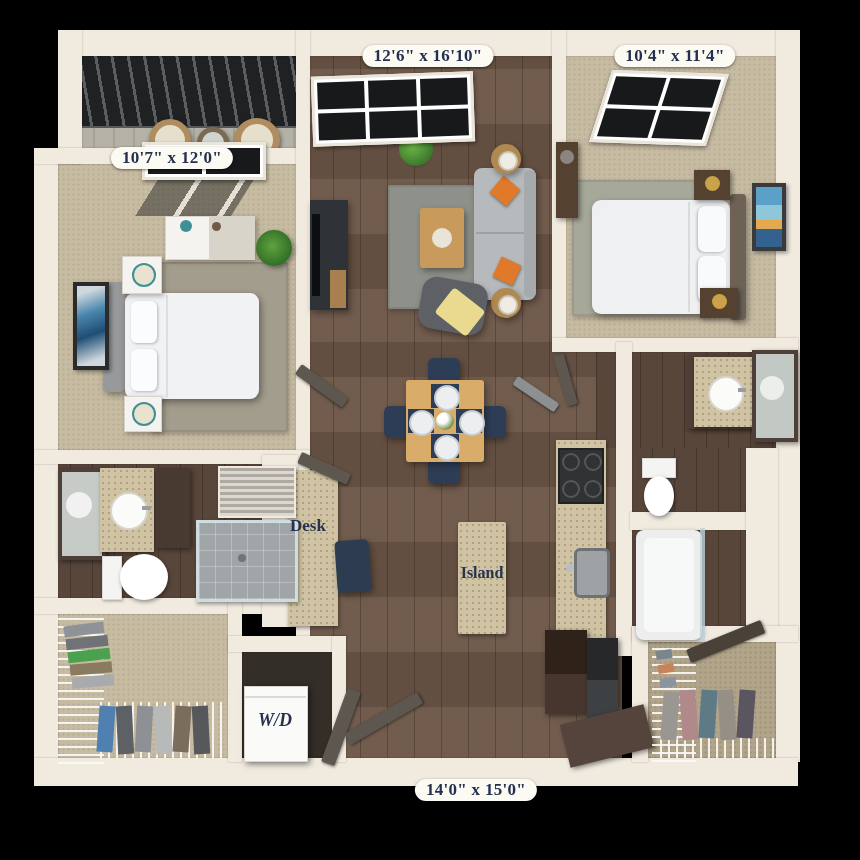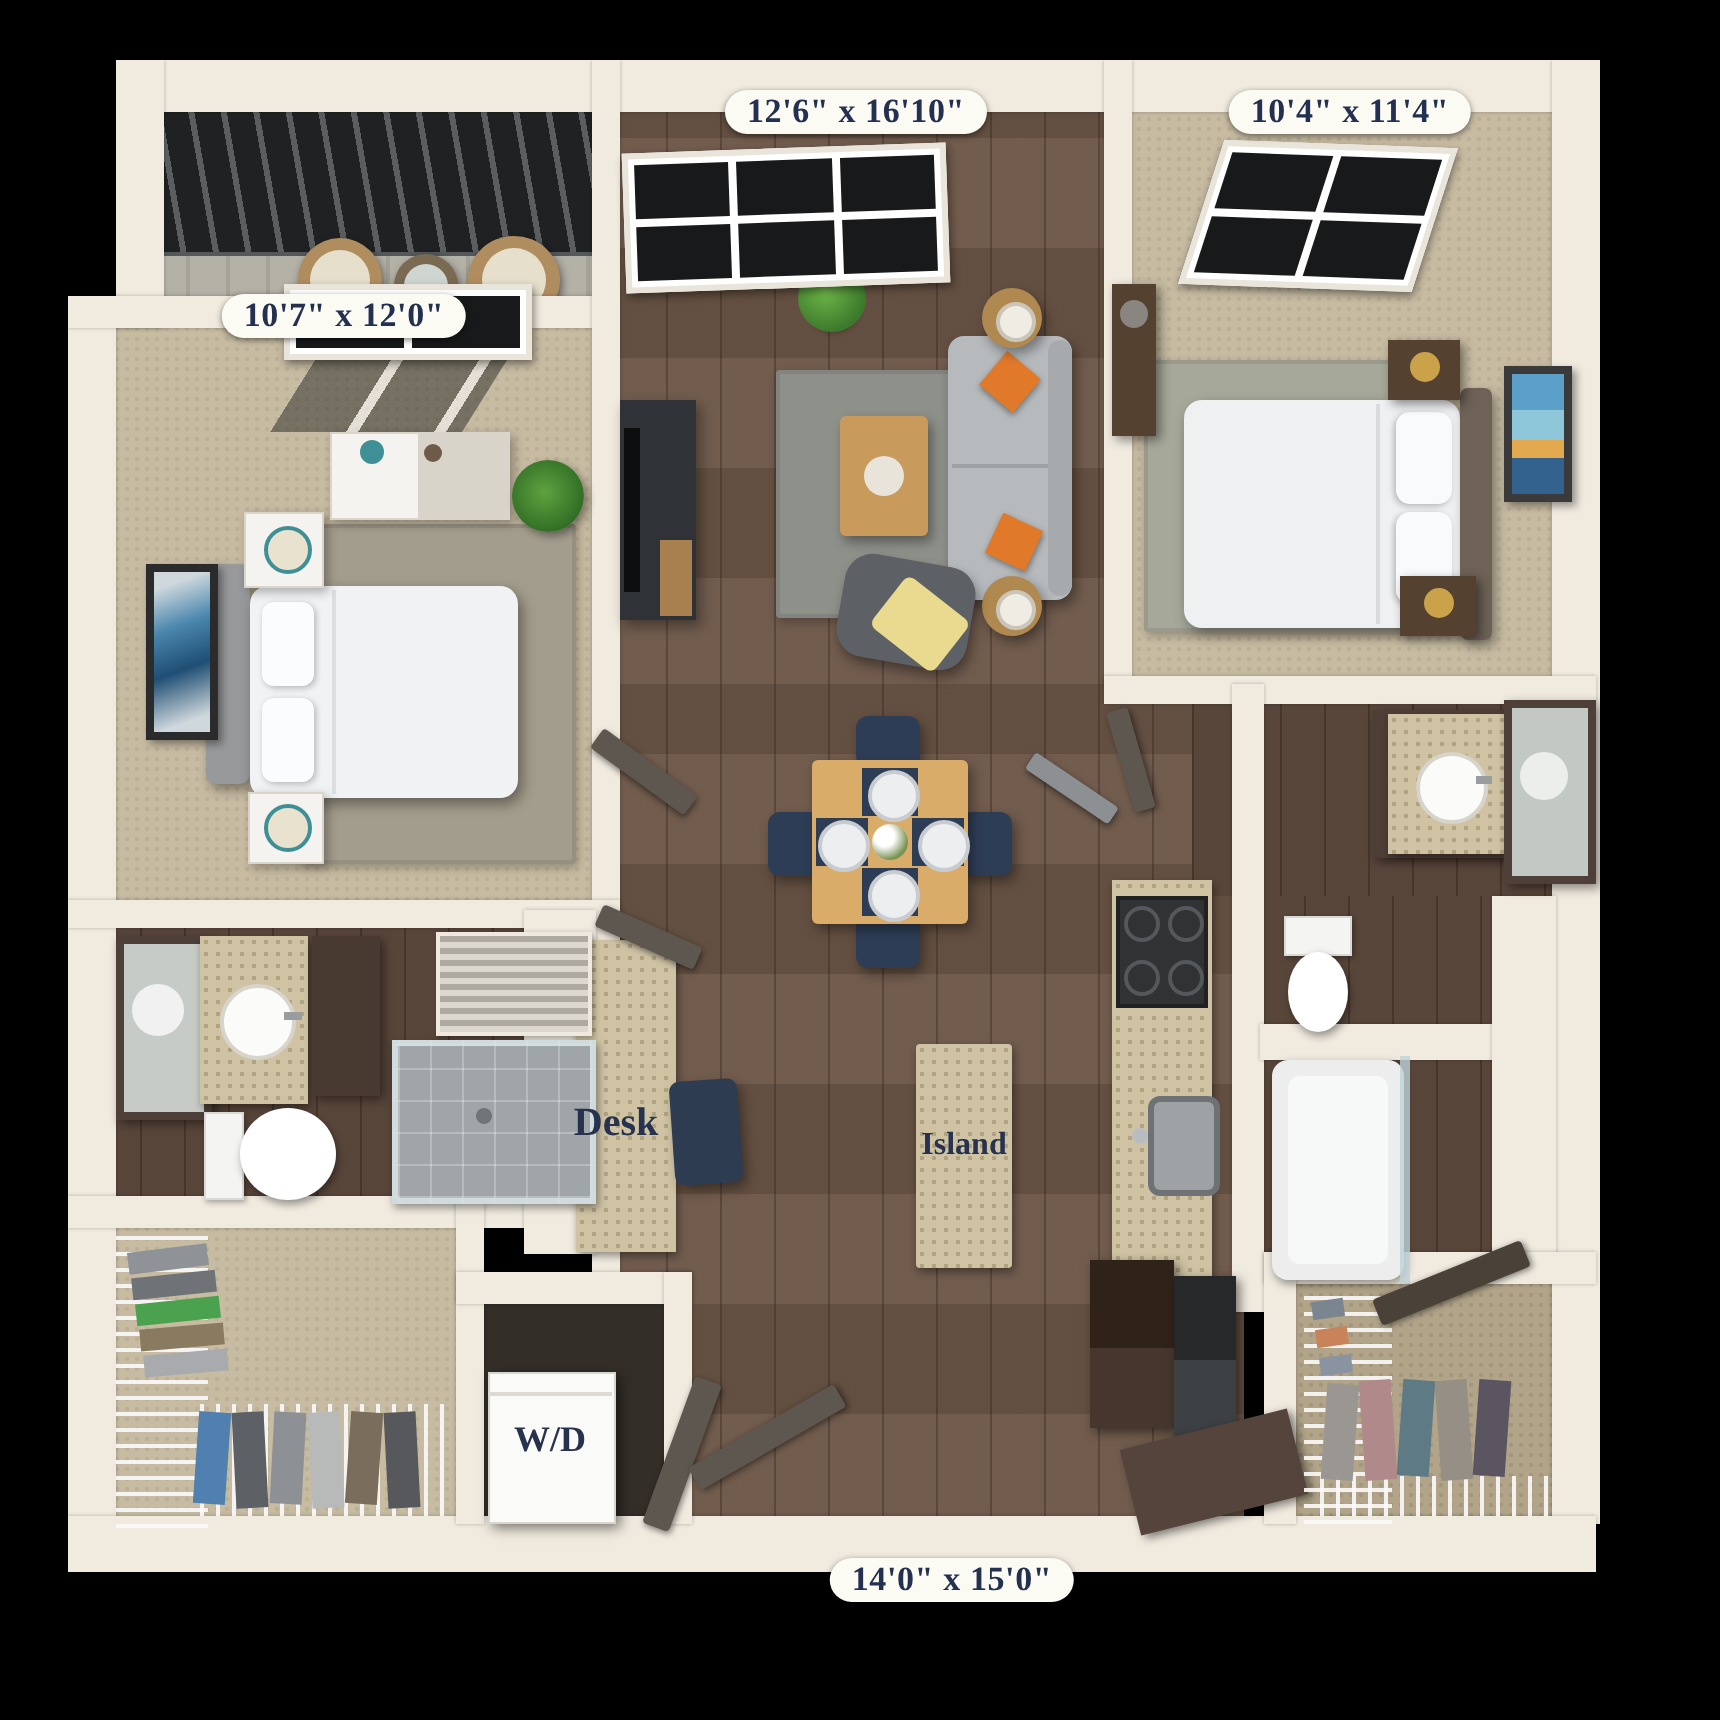--- a/index.html
+++ b/index.html
@@ -236,17 +236,17 @@
   <div class="door" style="left:560px;top:354px;width:11px;height:52px;transform:rotate(-16deg);"></div>
   <div class="door" style="left:334px;top:688px;width:14px;height:78px;transform:rotate(20deg);"></div>
   <div class="door" style="left:344px;top:734px;width:84px;height:13px;transform:rotate(-30deg);transform-origin:left top;"></div>
   <div class="door" style="left:686px;top:650px;width:80px;height:14px;background:#4a4138;transform:rotate(-22deg);transform-origin:left top;"></div>
 
   <div class="pill" style="left:428px;top:45px;">12'6" x 16'10"</div>
   <div class="pill" style="left:675px;top:45px;">10'4" x 11'4"</div>
   <div class="pill" style="left:172px;top:147px;">10'7" x 12'0"</div>
   <div class="pill" style="left:476px;top:779px;">14'0" x 15'0"</div>
 
-  <div class="feat-label" style="left:308px;top:562px;font-size:20px;">Desk</div>
+  <div class="feat-label" style="left:308px;top:526px;font-size:17px;">Desk</div>
   <div class="feat-label" style="left:482px;top:573px;font-size:16px;">Island</div>
-  <div class="feat-label" style="left:275px;top:720px;font-size:18px;">W/D</div>
+  <div class="feat-label" style="left:275px;top:720px;font-size:18px;font-style:italic;">W/D</div>
 
 </div>
 
 </body></html>

